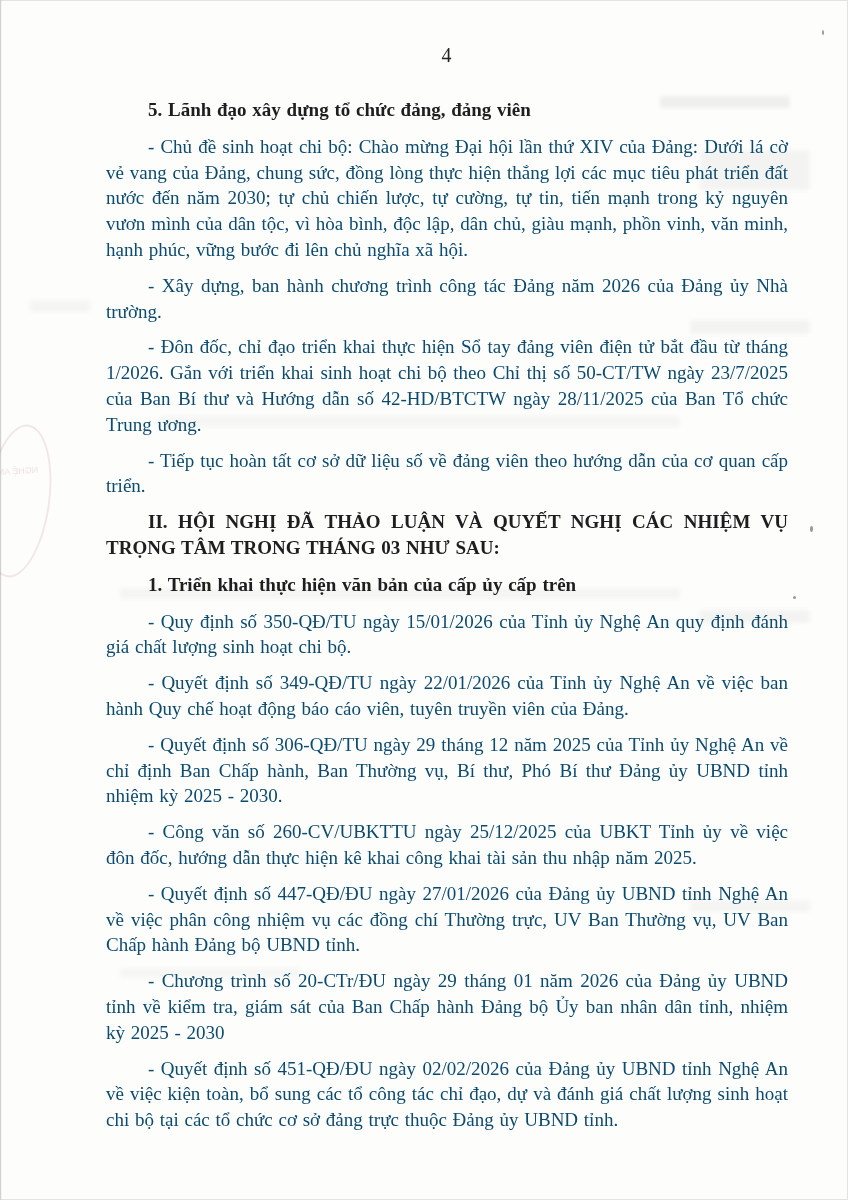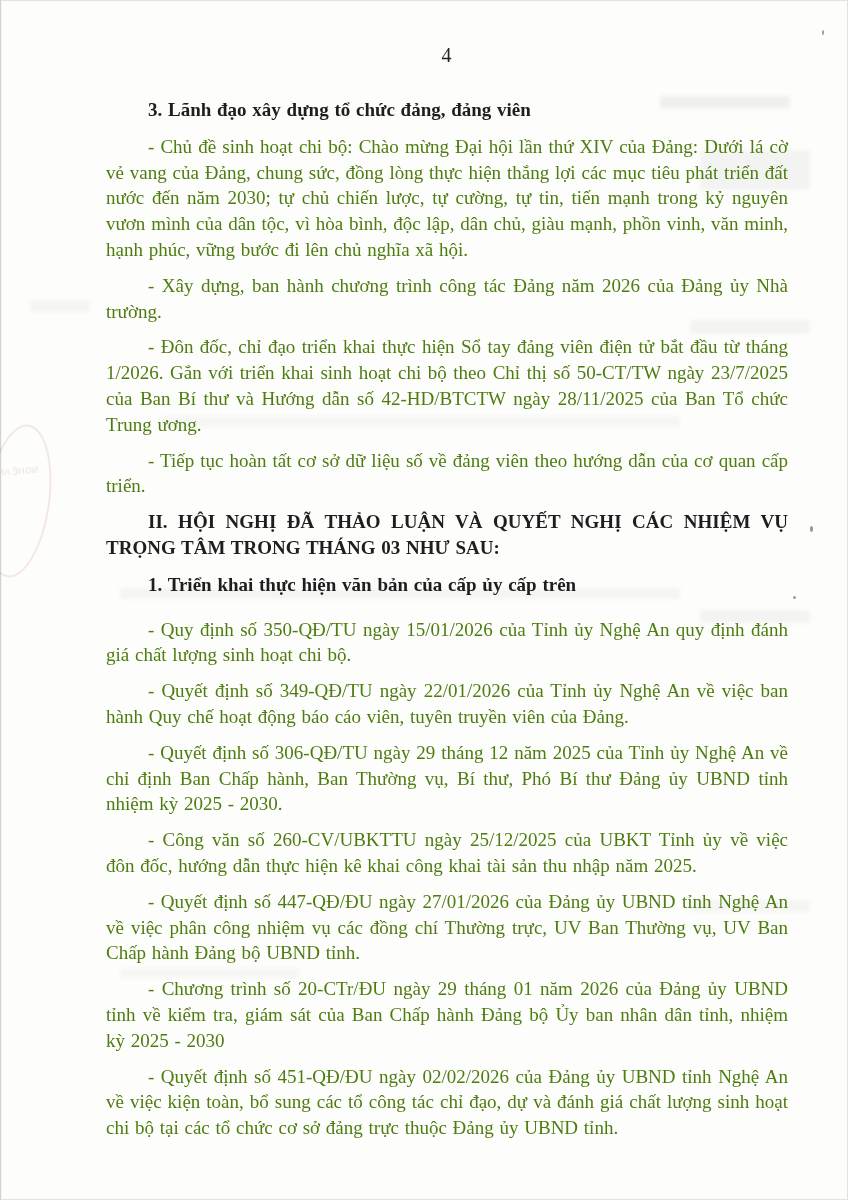--- a/index.html
+++ b/index.html
@@ -35,22 +35,22 @@
   .para, .heading-1, .heading-2, .heading-3 {
     font-size: 19px;
     line-height: 25.8px;
     text-align: justify;
     text-indent: 42px;
     margin: 0 0 10px 0;
     word-spacing: 1px;
   }
   .heading-1 { font-weight: bold; margin: 0 0 11px 0; }
   .heading-2 { font-weight: bold; margin: 4px 0 11px 0; }
-  .heading-3 { font-weight: bold; margin: 0 0 19px 0; }
-  .para { color:#4d7c0f; }
+  .heading-3 { font-weight: bold; margin: 0 0 11px 0; }
+  .para { color:#0c4a6e; }
 
   
   .bleed {
     position:absolute;
     background: rgba(120,125,115,0.10);
     filter: blur(2px);
     border-radius: 2px;
     pointer-events:none;
   }
   
@@ -98,21 +98,21 @@
     <div class="txt">NGHỆ AN</div>
   </div>
 
   <div class="speck" style="left:810px; top:526px; width:3px; height:6px;"></div>
   <div class="speck" style="left:793px; top:596px; width:3px; height:3px;"></div>
   <div class="speck" style="left:822px; top:30px;  width:2px; height:5px;"></div>
 
   <div class="content">
     <p class="page-number">4</p>
 
-    <p class="heading-1">3. Lãnh đạo xây dựng tổ chức đảng, đảng viên</p>
+    <p class="heading-1">5. Lãnh đạo xây dựng tổ chức đảng, đảng viên</p>
     <p class="para">- Chủ đề sinh hoạt chi bộ: Chào mừng Đại hội lần thứ XIV của Đảng: Dưới lá cờ vẻ vang của Đảng, chung sức, đồng lòng thực hiện thắng lợi các mục tiêu phát triển đất nước đến năm 2030; tự chủ chiến lược, tự cường, tự tin, tiến mạnh trong kỷ nguyên vươn mình của dân tộc, vì hòa bình, độc lập, dân chủ, giàu mạnh, phồn vinh, văn minh, hạnh phúc, vững bước đi lên chủ nghĩa xã hội.</p>
     <p class="para">- Xây dựng, ban hành chương trình công tác Đảng năm 2026 của Đảng ủy Nhà trường.</p>
     <p class="para">- Đôn đốc, chỉ đạo triển khai thực hiện Sổ tay đảng viên điện tử bắt đầu từ tháng 1/2026. Gắn với triển khai sinh hoạt chi bộ theo Chỉ thị số 50-CT/TW ngày 23/7/2025 của Ban Bí thư và Hướng dẫn số 42-HD/BTCTW ngày 28/11/2025 của Ban Tổ chức Trung ương.</p>
     <p class="para">- Tiếp tục hoàn tất cơ sở dữ liệu số về đảng viên theo hướng dẫn của cơ quan cấp triển.</p>
 
     <p class="heading-2">II. HỘI NGHỊ ĐÃ THẢO LUẬN VÀ QUYẾT NGHỊ CÁC NHIỆM VỤ TRỌNG TÂM TRONG THÁNG 03 NHƯ SAU:</p>
     <p class="heading-3">1. Triển khai thực hiện văn bản của cấp ủy cấp trên</p>
 
     <p class="para">- Quy định số 350-QĐ/TU ngày 15/01/2026 của Tỉnh ủy Nghệ An quy định đánh giá chất lượng sinh hoạt chi bộ.</p>
     <p class="para">- Quyết định số 349-QĐ/TU ngày 22/01/2026 của Tỉnh ủy Nghệ An về việc ban hành Quy chế hoạt động báo cáo viên, tuyên truyền viên của Đảng.</p>

